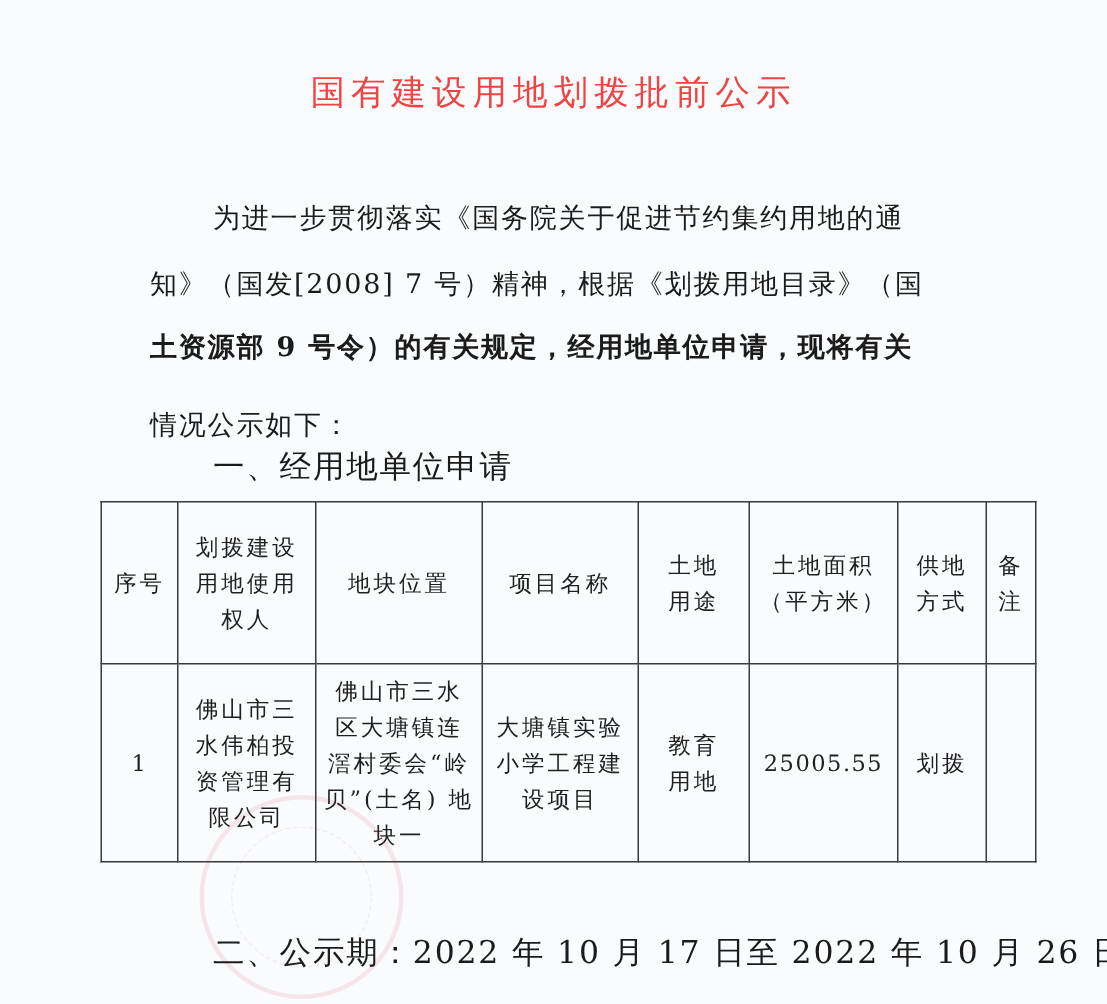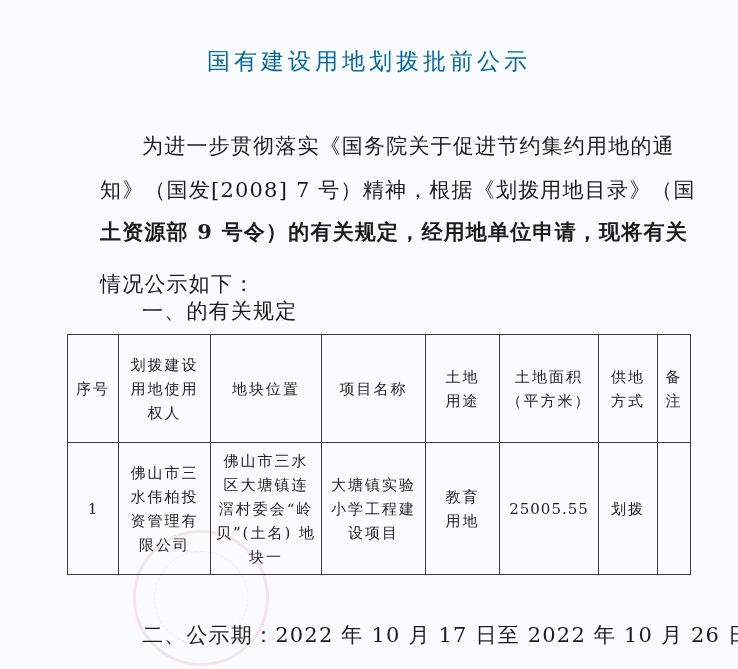--- a/index.html
+++ b/index.html
@@ -35,25 +35,25 @@
     }
     .title {
       position: absolute;
       left: 0;
       width: 738px;
       top: 46px;
       text-align: center;
       font-family: "DejaVu Sans", "Liberation Sans", sans-serif;
       font-size: 23px;
       letter-spacing: 4px;
-      color: #0369a1;
+      color: #ef4444;
     }
     .line {
       position: absolute;
-      font-size: 21px;
+      font-size: 18px;
       white-space: nowrap;
       letter-spacing: 1.2px;
       line-height: 28px;
     }
     .l1 { left: 142px; top: 132px; }
     .l2 { left: 100px; top: 176px; }
     .l3 { left: 100px; top: 218px; font-weight: bold; }
     .l4 { left: 100px; top: 258px; margin-top: 12px; }
     .section1 {
       left: 142px; top: 297px;
@@ -99,21 +99,21 @@
 
 <div class="seal"></div>
 
 <div class="title">国有建设用地划拨批前公示</div>
 
 <div class="line l1">为进一步贯彻落实《国务院关于促进节约集约用地的通</div>
 <div class="line l2">知》（国发[2008] 7 号）精神，根据《划拨用地目录》（国</div>
 <div class="line l3">土资源部 9 号令）的有关规定，经用地单位申请，现将有关</div>
 <div class="line l4">情况公示如下：</div>
 
-<div class="line section1">一、的有关规定</div>
+<div class="line section1">一、经用地单位申请</div>
 
 <table class="land">
   <tbody>
       <tr class="head">
     <th class="c1"><span class="cell-text">序号</span></th>
     <th class="c2"><span class="cell-text">划拨建设
 用地使用
 权人</span></th>
     <th class="c3"><span class="cell-text">地块位置</span></th>
     <th class="c4"><span class="cell-text">项目名称</span></th>

